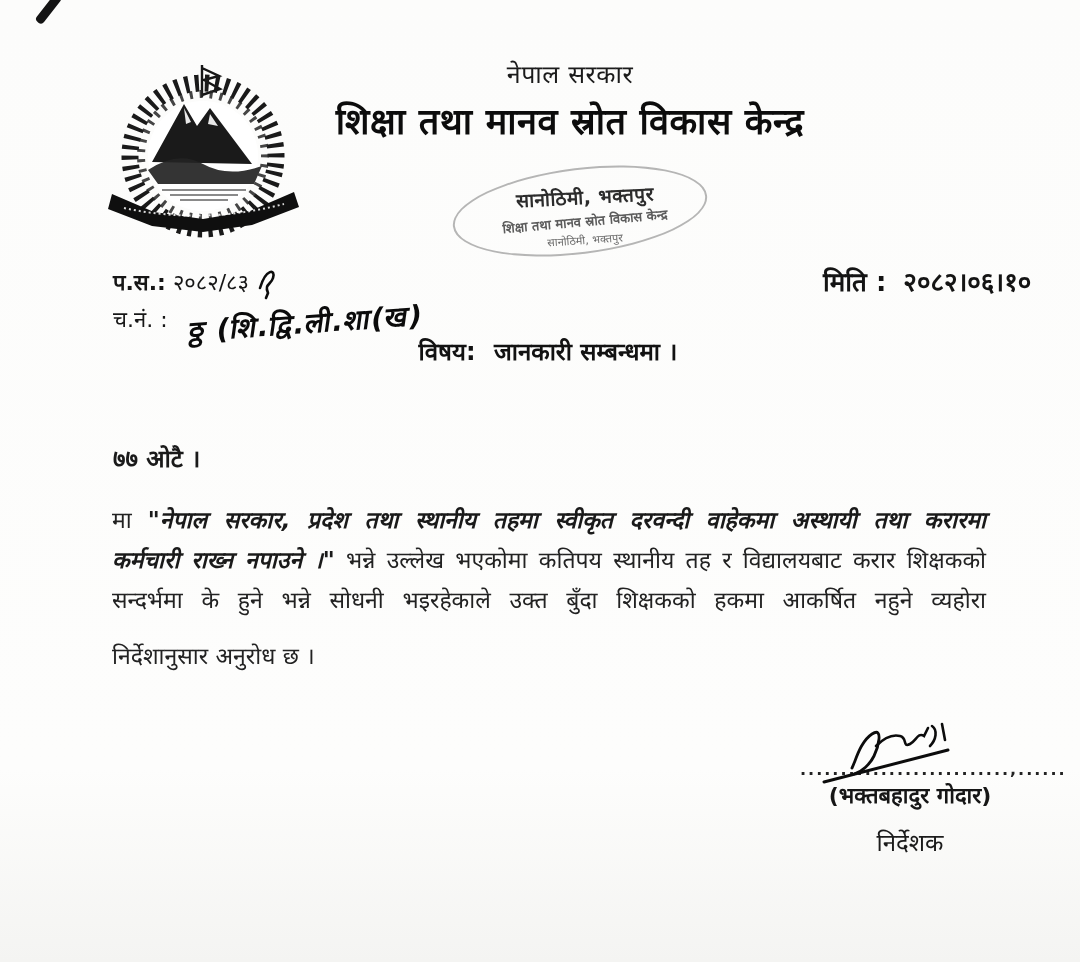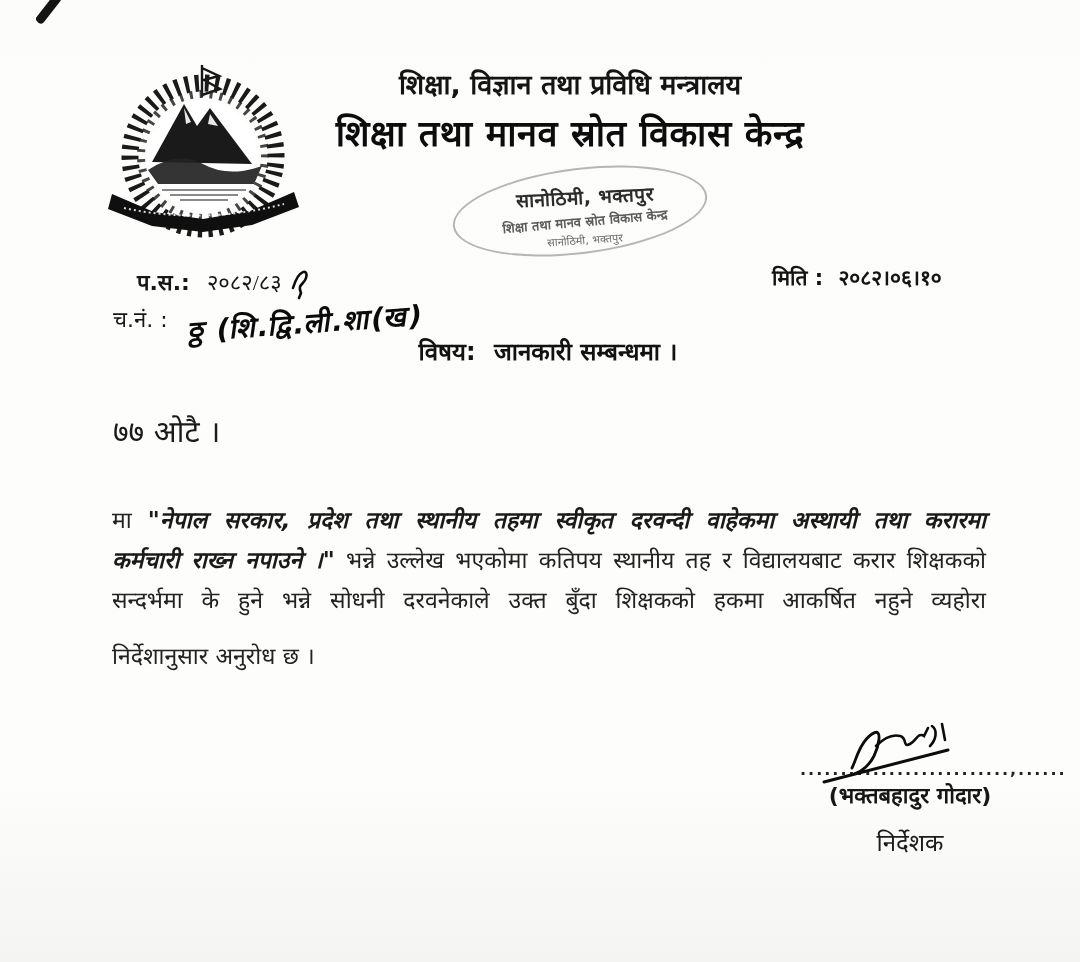--- a/index.html
+++ b/index.html
@@ -37,35 +37,35 @@
   }
   .addr-printed{
     position:relative;font-size:19px;font-weight:700;color:#2c2c2c;
     margin-top:18px;transform:rotate(-3deg);letter-spacing:.5px;
   }
   .stamp-line1{position:relative;font-size:13px;color:#5c5c5c;transform:rotate(-5deg);margin-top:2px;font-weight:600;}
   .stamp-line2{position:relative;font-size:11px;color:#6a6a6a;transform:rotate(-4deg);margin-top:2px;}
 
   
   .ref-row{left:113px;top:266px;font-size:22px;color:#161616;}
-  .ref-label{font-weight:600;margin-left:24px;}
+  .ref-label{font-weight:600;}
   .chan-row{left:113px;top:303px;font-size:22px;color:#161616;}
   .chan-hand{
     display:inline-block;font-size:28px;font-weight:700;color:#0b0b0b;
     transform:rotate(-4deg) skewX(-12deg);letter-spacing:1px;
     margin-left:14px;vertical-align:-6px;
   }
-  .date-row{left:772px;top:263px;font-size:21px;color:#141414;font-weight:600;}
+  .date-row{left:823px;top:263px;font-size:26px;color:#141414;font-weight:600;}
 
   
   .subject{left:283px;top:334px;width:530px;text-align:center;font-size:24px;font-weight:700;color:#121212;}
 
   
   .addr1{left:113px;top:388px;font-size:24px;color:#1a1a1a;font-weight:500;}
-  .addr2{left:113px;top:410px;font-size:30px;color:#1a1a1a;font-weight:400;}
+  .addr2{left:113px;top:441px;font-size:24px;color:#1a1a1a;font-weight:700;}
 
   
   .body-block{left:112px;top:500px;width:874px;}
   .body-line{
     font-size:23px;line-height:40px;color:#222;
     text-align:justify;text-align-last:justify;
     white-space:normal;
   }
   .body-line.last{text-align:left;text-align-last:left;margin-top:16px;}
   .q-italic{font-style:italic;font-weight:600;color:#1a1a1a;}
@@ -105,34 +105,34 @@
         <line x1="74" y1="133" x2="142" y2="133"></line>
         <line x1="84" y1="138" x2="132" y2="138"></line>
       </g>
 
       <path d="M16 132 L58 150 L107 157 L154 149 L198 130 L203 145 L156 163 L107 170 L56 164 L12 147 Z" fill="#0f0f0f"></path>
       <path d="M28 146 Q107 163 188 142" fill="none" stroke="#ffffff" stroke-width="2" stroke-dasharray="2 3" opacity=".85"></path>
     </svg>
   </div>
 
   <div class="abs header">
-    <div class="h-ministry">शिक्षा, विज्ञान तथा प्रविधि मन्त्रालय</div>
+    <div class="h-gov">नेपाल सरकार</div>
     <div class="h-dept">शिक्षा तथा मानव स्रोत विकास केन्द्र</div>
   </div>
 
   <div class="abs stamp-cluster">
     <div class="stamp-oval"></div>
     <div class="addr-printed">सानोठिमी, भक्तपुर</div>
     <div class="stamp-line1">शिक्षा तथा मानव स्रोत विकास केन्द्र</div>
     <div class="stamp-line2">सानोठिमी, भक्तपुर</div>
   </div>
 
   <div class="abs ref-row">
     <span class="ref-label">प.स.:</span>
-    <span style="margin-left:10px;font-family:Liberation Serif, serif;">२०८२/८३</span>
+    <span style="">२०८२/८३</span>
     
     <svg width="26" height="34" viewBox="0 0 26 34" style="display:inline-block;vertical-align:-10px;">
       <path d="M4 22 C10 2 20 3 17 12 C15 19 8 18 12 27 L10 32" fill="none" stroke="#0c0c0c" stroke-width="2.6" stroke-linecap="round"></path>
     </svg>
   </div>
 
   <div class="abs chan-row">
     <span>च.नं. :</span>
     <span class="chan-hand">ठ्ठ (शि.द्वि.ली.शा(ख)</span>
   </div>
@@ -145,21 +145,21 @@
   <div class="abs subject">
     <span>विषय:</span>
     <span style="margin-left:10px;">जानकारी सम्बन्धमा ।</span>
   </div>
 
   <div class="abs addr2">७७ ओटै ।</div>
 
   <div class="abs body-block">
     <div class="body-line"><span>मा </span><span class="q-italic">"नेपाल सरकार, प्रदेश  तथा स्थानीय तहमा स्वीकृत दरवन्दी वाहेकमा अस्थायी तथा करारमा</span></div>
     <div class="body-line"><span class="q-italic">कर्मचारी राख्न नपाउने ।"</span><span> भन्ने उल्लेख भएकोमा कतिपय स्थानीय तह र विद्यालयबाट करार शिक्षकको</span></div>
-    <div class="body-line">सन्दर्भमा के हुने भन्ने सोधनी दरवनेकाले उक्त बुँदा शिक्षकको हकमा आकर्षित नहुने व्यहोरा</div>
+    <div class="body-line">सन्दर्भमा के हुने भन्ने सोधनी भइरहेकाले उक्त बुँदा शिक्षकको हकमा आकर्षित नहुने व्यहोरा</div>
     <div class="body-line last">निर्देशानुसार अनुरोध छ ।</div>
   </div>
 
   <div class="abs sig-block">
     <svg class="sig-scribble" width="190" height="70" viewBox="0 0 190 70">
       <path d="M34 48 C38 40 42 22 54 14 C66 6 60 28 56 36 C52 44 44 52 36 54" fill="none" stroke="#0c0c0c" stroke-width="2.8" stroke-linecap="round"></path>
       <path d="M58 26 C66 18 74 14 82 16 C90 18 84 28 92 24 C98 21 100 12 106 16 L110 8" fill="none" stroke="#0c0c0c" stroke-width="2.6" stroke-linecap="round"></path>
       <path d="M114 6 C120 10 118 20 112 26 M124 4 l3 16" fill="none" stroke="#0c0c0c" stroke-width="2.6" stroke-linecap="round"></path>
       <path d="M6 62 L130 30" fill="none" stroke="#0c0c0c" stroke-width="3" stroke-linecap="round"></path>
     </svg>

